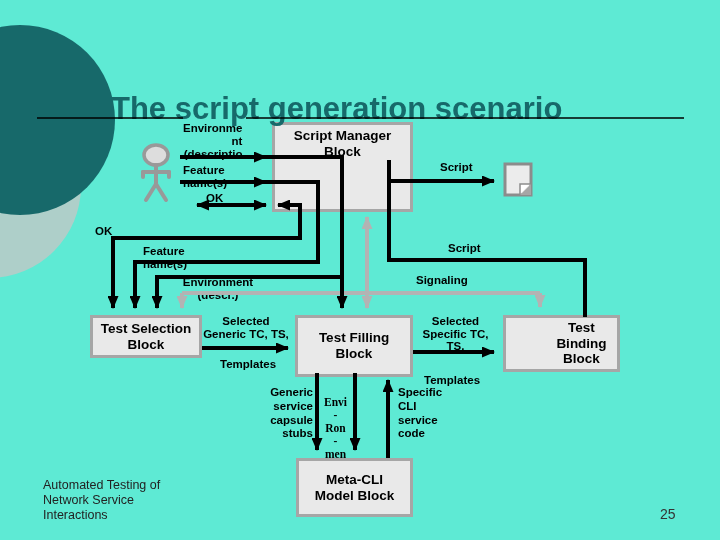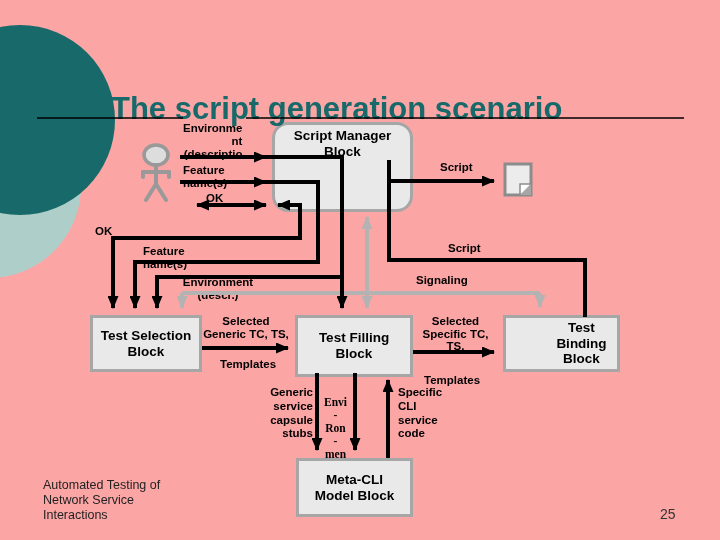--- a/index.html
+++ b/index.html
@@ -1,36 +1,36 @@
 <!DOCTYPE html>
 <html><head>
 <meta charset="utf-8">
 <style>
   html,body{margin:0;padding:0;}
   body{font-family:"Liberation Sans","DejaVu Sans",sans-serif;}
   #slide{
-    position:relative;width:720px;height:540px;background:#fca5a5;
+    position:relative;width:720px;height:540px;background:#5eead4;
     overflow:hidden;
   }
   .circle{position:absolute;border-radius:50%;z-index:1;}
   #circle-dark{left:-75px;top:25px;width:190px;height:190px;background:#17696a;}
   #circle-light{left:-103px;top:94px;width:184px;height:184px;background:#aecfc9;z-index:0;}
   #title{
     position:absolute;left:111px;top:70px;z-index:4;
     font-size:31px;font-weight:bold;color:#17696a;letter-spacing:0px;
     white-space:nowrap;
   }
   .box{
     position:absolute;z-index:3;background:#e9e9e9;border:3px solid #a6a6a6;
     display:flex;align-items:center;justify-content:center;text-align:center;
     font-weight:bold;font-size:13.5px;color:#000;line-height:1.18;
     white-space:pre-line;box-sizing:border-box;
   }
-  #box-script-manager{left:272px;top:122px;width:141px;height:90px;align-items:flex-start;padding-top:3px;border-radius:16px;}
-  #box-test-selection{left:90px;top:315px;width:112px;height:57px;}
+  #box-script-manager{left:272px;top:122px;width:141px;height:90px;align-items:flex-start;padding-top:3px;}
+  #box-test-selection{left:90px;top:315px;width:112px;height:43px;}
   #box-test-filling{left:295px;top:315px;width:118px;height:62px;}
   #box-test-binding{left:503px;top:315px;width:117px;height:57px;padding-left:40px;}
   #box-meta-cli{left:296px;top:458px;width:117px;height:59px;}
   .lbl{
     position:absolute;z-index:4;font-size:11.5px;font-weight:bold;color:#000;
     line-height:1.12;white-space:pre-line;
   }
   .lbl.under{z-index:2;}
   .lbl.ctr{text-align:center;}
   .lbl.rgt{text-align:right;}

